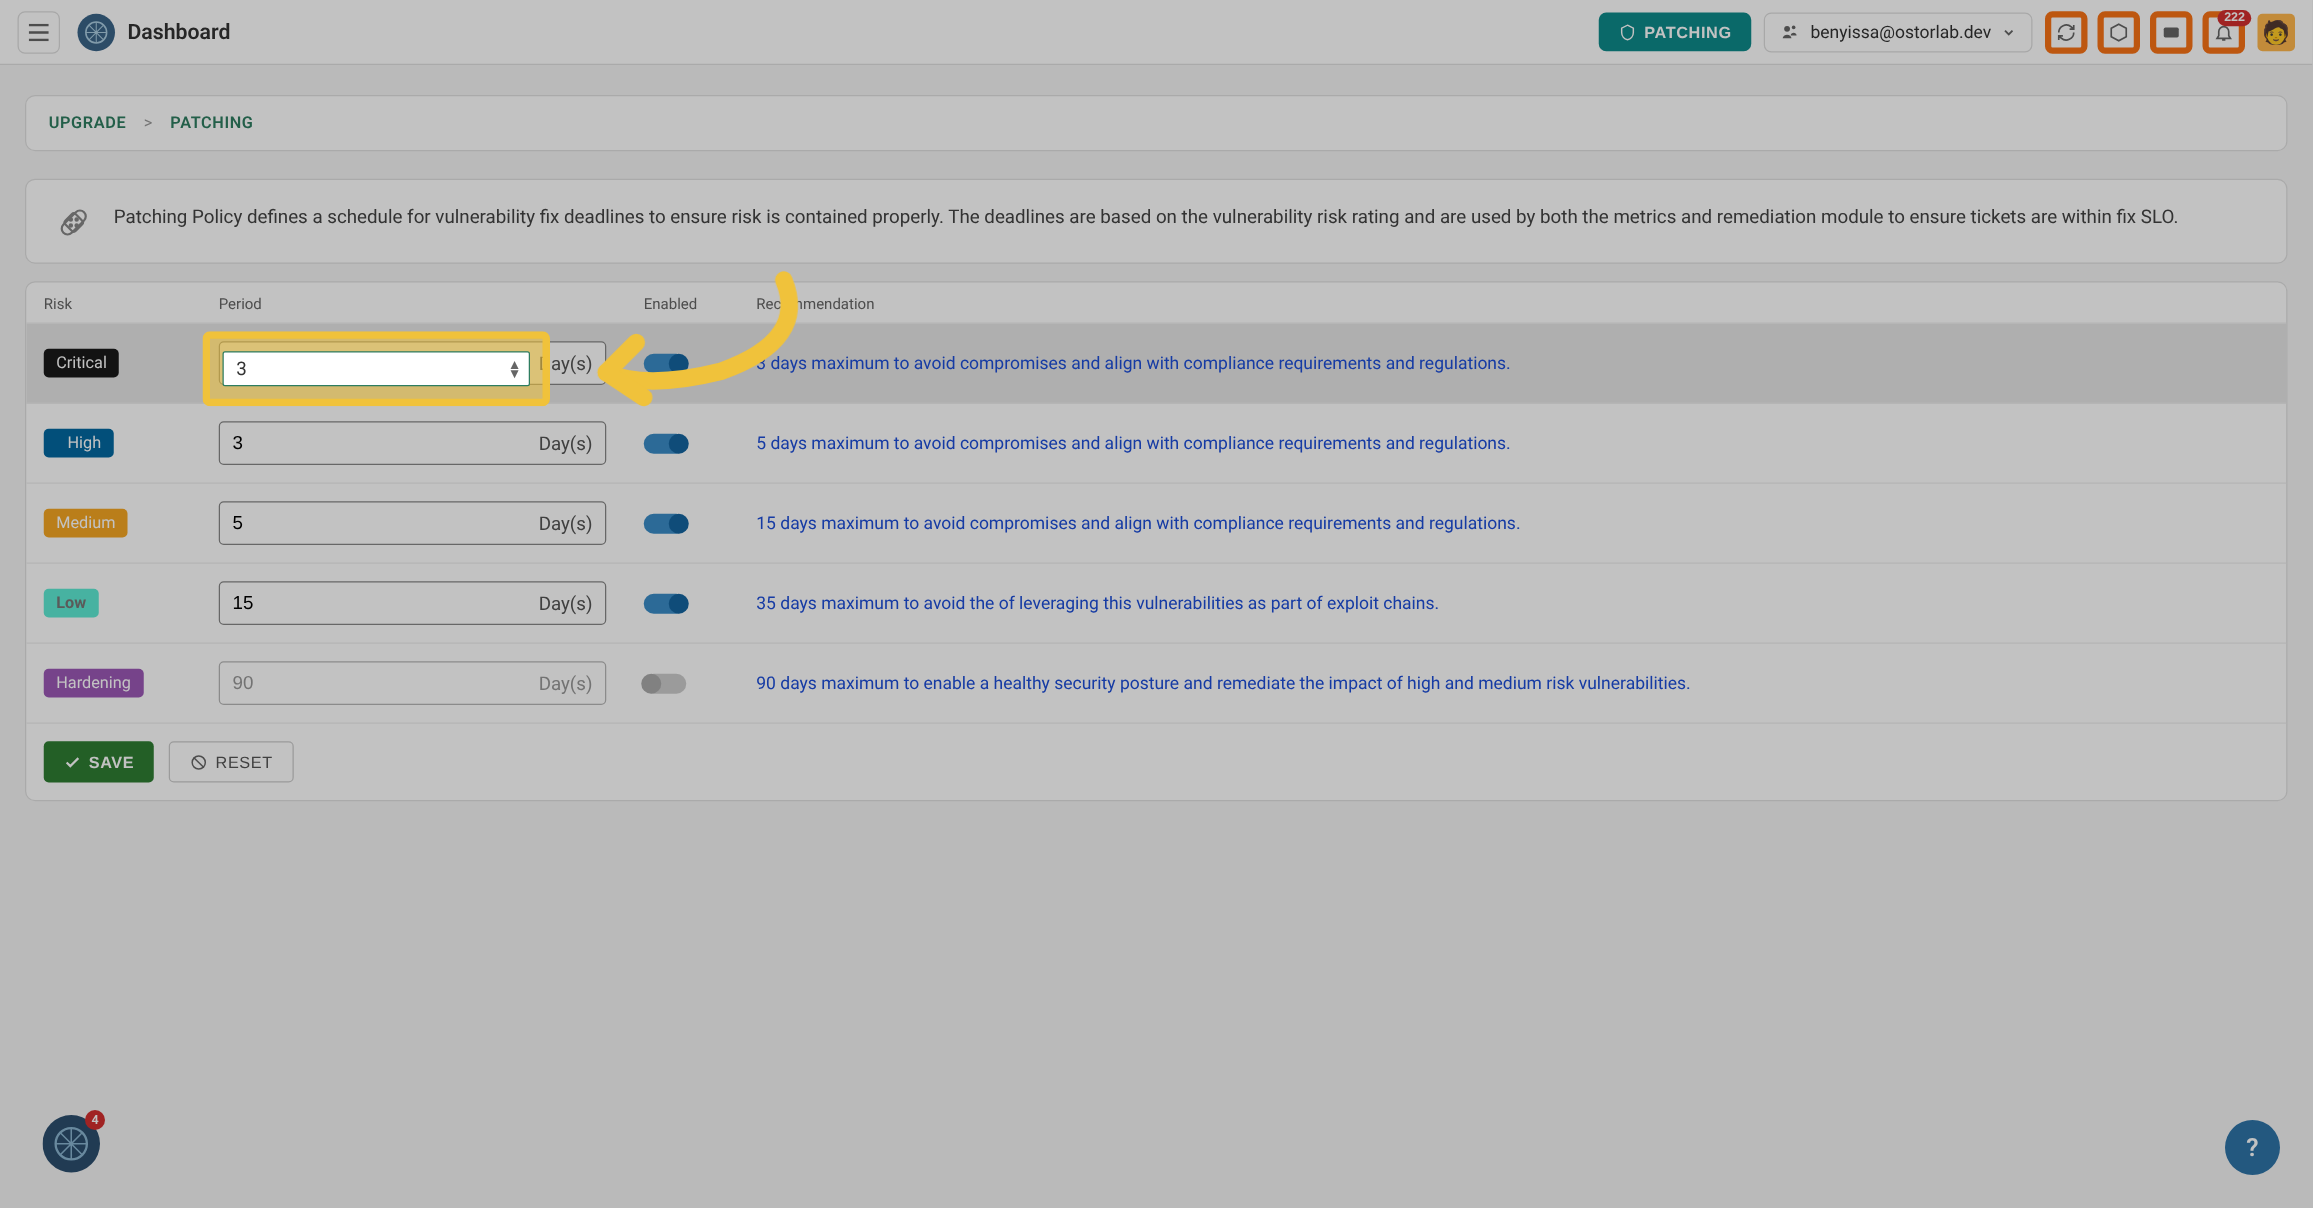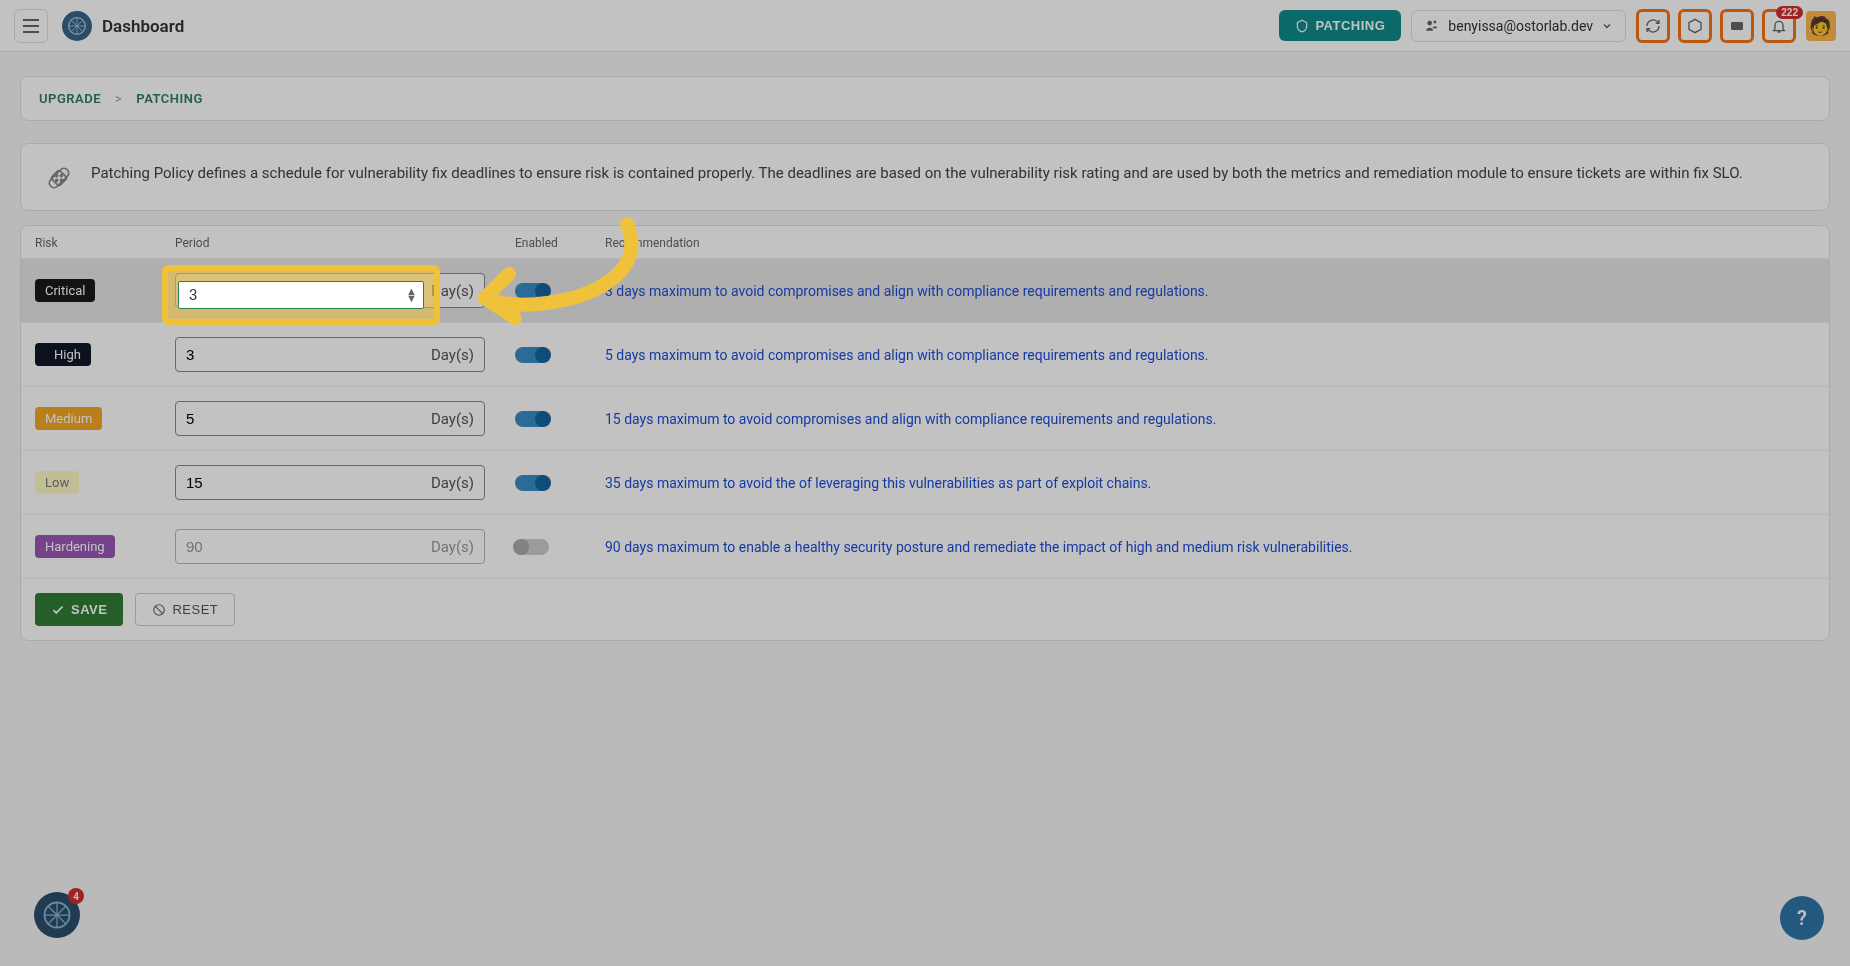--- a/index.html
+++ b/index.html
@@ -7,42 +7,42 @@
 
 .topbar { display: flex; align-items: center; height: 52px; padding: 0 14px; background: #fff; border-bottom: 1px solid #e0e0e0; }
 .menu-btn { width: 34px; height: 34px; border: 1px solid #ddd; border-radius: 6px; background: #fff; display: flex; align-items: center; justify-content: center; cursor: pointer; }
 .logo-icon { width: 30px; height: 30px; border-radius: 50%; background: #3a6488; margin: 0 10px 0 14px; display: flex; align-items: center; justify-content: center; }
 .logo-icon svg { width: 20px; height: 20px; }
 .title { font-size: 17px; font-weight: 600; color: #333; }
 .flex-spacer { flex: 1; }
 .upgrade-btn { background: #0e8a8a; color: #fff; border: none; border-radius: 6px; padding: 8px 16px; font-size: 13px; font-weight: 600; letter-spacing: 0.5px; display: flex; align-items: center; gap: 6px; cursor: pointer; }
 .user-chip { margin-left: 10px; border: 1px solid #ddd; border-radius: 6px; padding: 7px 12px; display: flex; align-items: center; gap: 8px; font-size: 14px; cursor: pointer; }
 .topbar-icons { display: flex; gap: 8px; margin-left: 10px; }
-.icon-btn { width: 34px; height: 34px; border: 3px solid #f97316; border-radius: 6px; background: #fff; display: flex; align-items: center; justify-content: center; cursor: pointer; position: relative; }
+.icon-btn { width: 34px; height: 34px; border: 5px solid #f97316; border-radius: 6px; background: #fff; display: flex; align-items: center; justify-content: center; cursor: pointer; position: relative; }
 .notif-badge { position: absolute; top: -6px; right: -10px; background: #d32f2f; color: #fff; font-size: 10px; border-radius: 10px; padding: 1px 5px; font-weight: 600; }
 .avatar { width: 30px; height: 30px; background: #ffb74d; border-radius: 4px; margin-left: 10px; display: flex; align-items: center; justify-content: center; font-size: 18px; }
 
 .container { padding: 24px 20px; }
 .breadcrumbs { border: 1px solid #e0e0e0; border-radius: 8px; background: #fff; padding: 14px 18px; display: flex; align-items: center; gap: 14px; font-size: 13px; letter-spacing: 0.5px; }
 .bc-link { color: #2e7d60; font-weight: 600; }
 .bc-sep { color: #999; }
 
 .info-card { border: 1px solid #e0e0e0; border-radius: 8px; background: #fff; margin-top: 22px; padding: 18px 24px; display: flex; gap: 18px; align-items: flex-start; }
 .info-icon { width: 28px; height: 28px; flex-shrink: 0; margin-top: 2px; }
 .info-text { font-size: 15px; line-height: 1.5; color: #444; }
 
 .policy-table { border: 1px solid #e0e0e0; border-radius: 8px; background: #fff; margin-top: 14px; overflow: hidden; }
 .pt-header { display: grid; grid-template-columns: 140px 340px 90px 1fr; padding: 10px 14px 8px; font-size: 12px; color: #666; border-bottom: 1px solid #eee; }
 .pt-row { display: grid; grid-template-columns: 140px 340px 90px 1fr; align-items: center; padding: 14px; border-bottom: 1px solid #eee; }
 .pt-row.hl { background: #e6e6e6; }
 .badge { display: inline-block; padding: 4px 10px; border-radius: 4px; font-size: 13px; color: #fff; }
 .badge.critical { background: #1a1a1a; }
-.badge.high { background: #0f172a; padding-left: 19px; }
+.badge.high { background: #0369a1; padding-left: 19px; }
 .badge.medium { background: #f5a623; }
-.badge.low { background: #fef9c3; color: #777; }
+.badge.low { background: #5eead4; color: #777; font-weight: bold; }
 .badge.hardening { background: #9b59b6; }
 
 .period-wrap { display: flex; align-items: center; border: 1px solid #888; border-radius: 4px; width: 310px; background: #fff; }
 .period-wrap.disabled { opacity: 0.6; color: #999; }
 .period-input { flex: 1; border: none; padding: 8px 10px; font-size: 15px; outline: none; background: transparent; width: 100%; }
 .period-suffix { padding: 0 10px; color: #555; font-size: 15px; }
 .period-wrap .spinner { color: #666; padding: 0 4px; font-size: 11px; line-height: 7px; }
 
 .toggle { width: 34px; height: 16px; border-radius: 10px; position: relative; cursor: pointer; }
 .toggle.on { background: #3a8cc7; }

